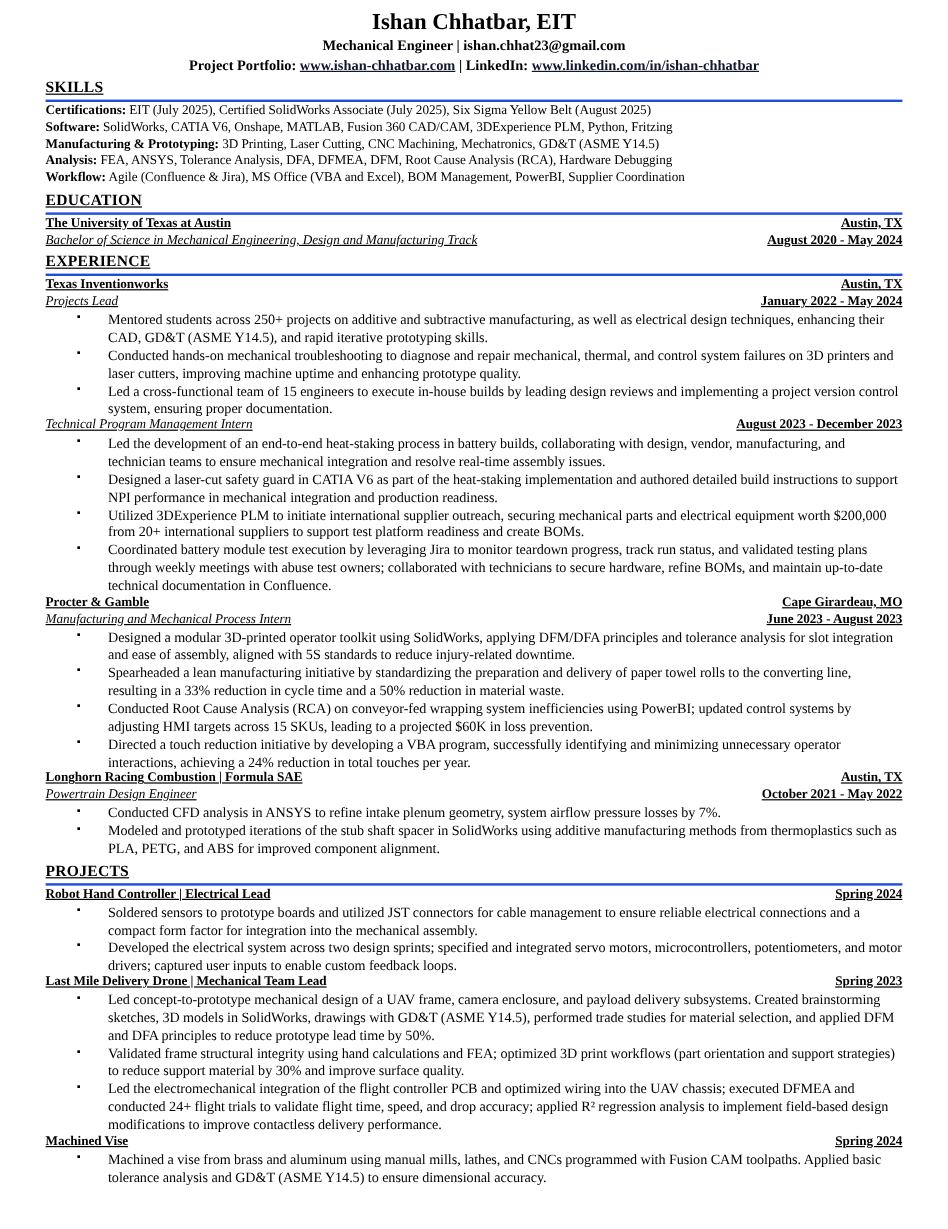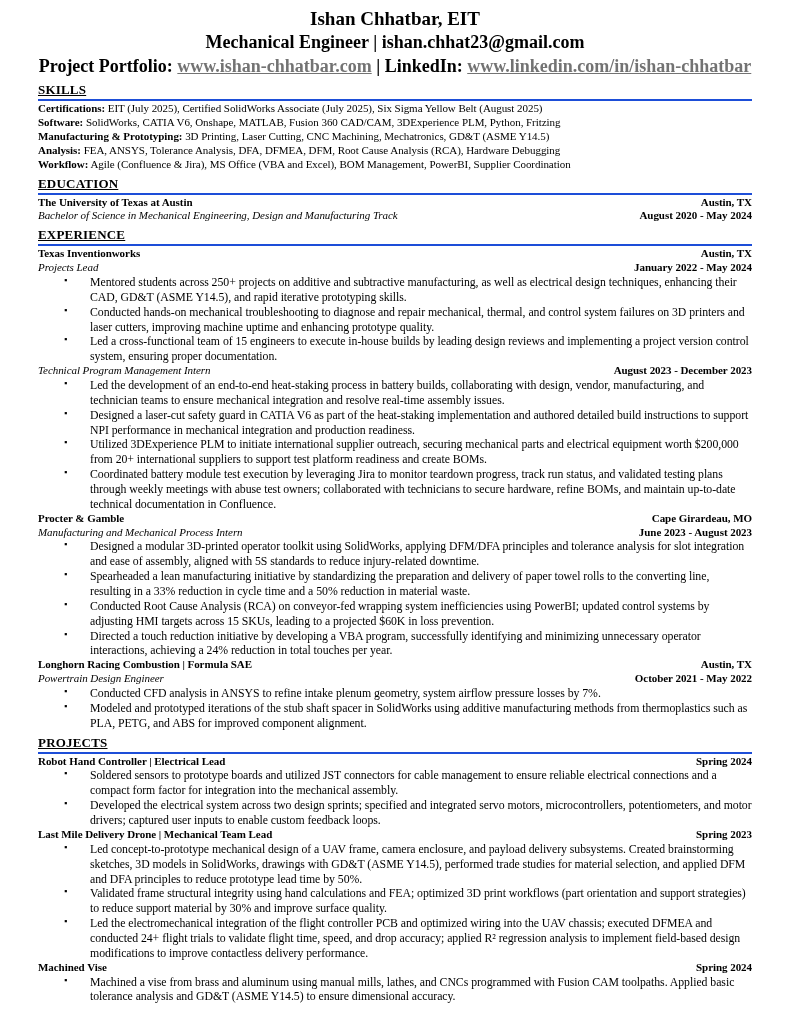--- a/index.html
+++ b/index.html
@@ -7,38 +7,38 @@
     width: 790px; height: 1024px;
     background: #ffffff; color: #000000;
     font-family: "Liberation Serif", "DejaVu Serif", serif;
     overflow: hidden;
   }
   .page { padding: 7px 38px 0 38px; width: 790px; height: 762px; }
 
   
   .hdr { text-align: center; }
   .hdr .name { font-size: 19px; font-weight: bold; line-height: 1.25; }
-  .hdr .sub  { font-size: 18px; font-weight: bold; line-height: 1.32; }
-  .lnk { color: #737373; text-decoration: underline; font-weight: bold; cursor: pointer; }
+  .hdr .sub  { font-size: 12px; font-weight: bold; line-height: 1.32; }
+  .lnk { color: #0f172a; text-decoration: underline; font-weight: bold; cursor: pointer; }
 
   
   .sec-head {
     border-bottom: 2px solid #1d4ed8;
     padding-bottom: 1px; margin-top: 2px; margin-bottom: 1px;
   }
   .sec-title {
     font-size: 13px; font-weight: bold; text-decoration: underline;
     letter-spacing: 0.2px;
   }
 
   
   .t { font-size: 11px; line-height: 1.26; letter-spacing: -0.05px; }
   .skill-row .lbl { font-weight: bold; }
 
-  .split { display: flex; justify-content: space-between; align-items: center; }
+  .split { display: flex; justify-content: space-between; align-items: center; text-decoration: underline; }
   .co   { font-weight: bold; }
   .loc  { font-weight: bold; white-space: nowrap; }
   .role { font-style: italic; }
   .dates{ font-weight: bold; white-space: nowrap; }
 
   ul.bullets { list-style: none; }
   ul.bullets li {
     position: relative;
     padding-left: 52px;
     font-size: 11.8px; line-height: 1.26; letter-spacing: -0.05px;

